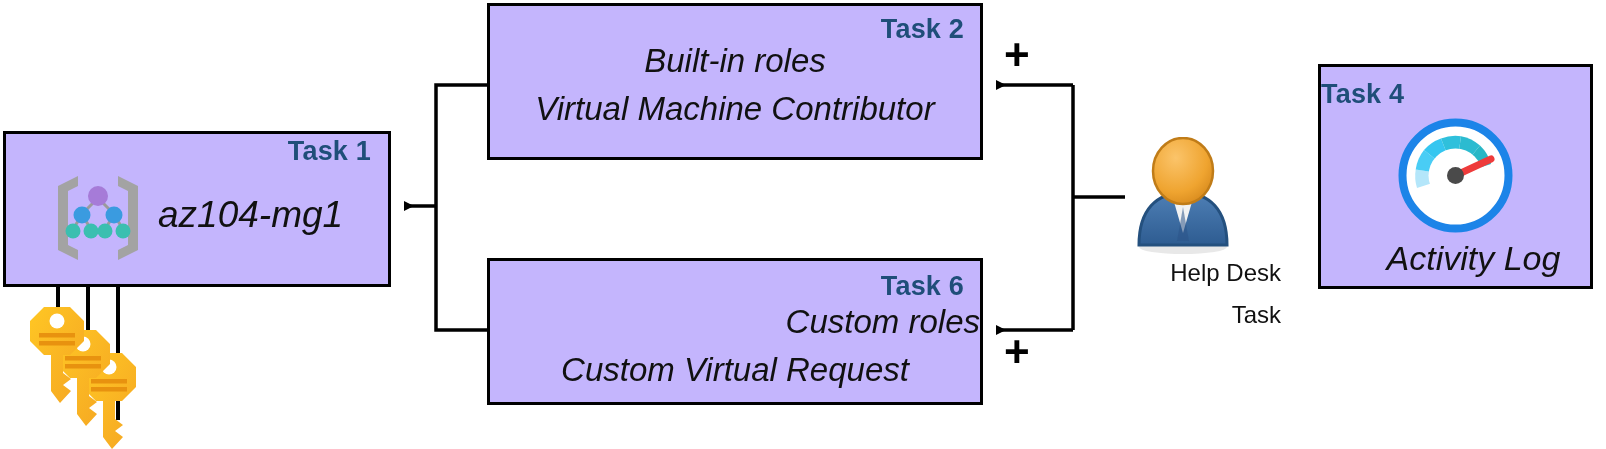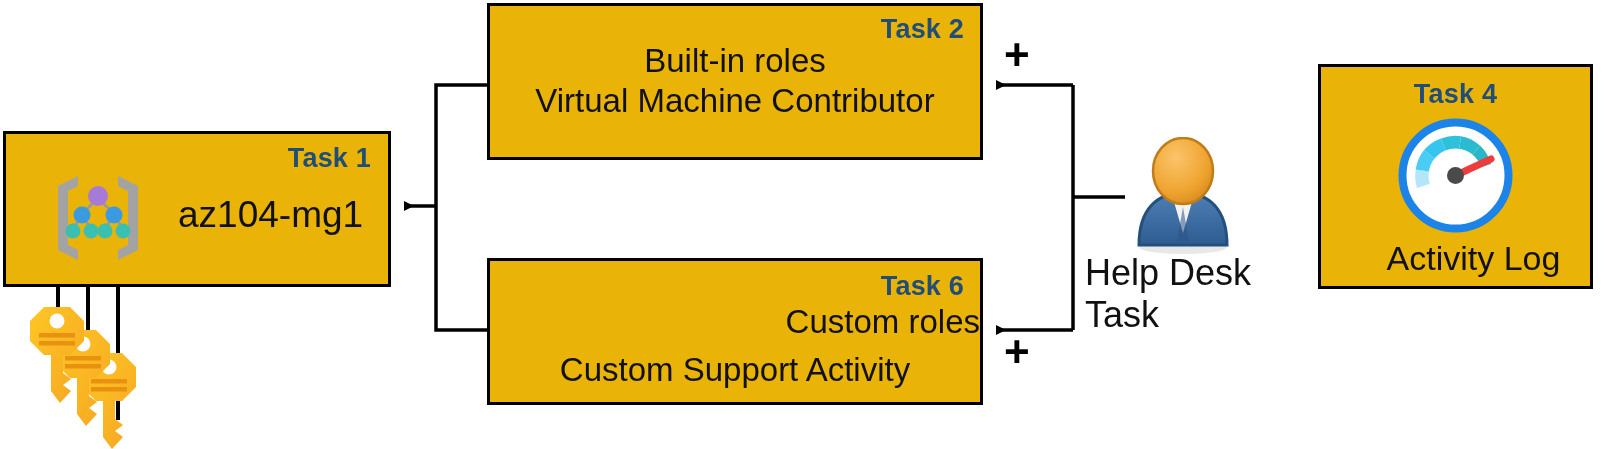--- a/index.html
+++ b/index.html
@@ -1,58 +1,58 @@
 <!DOCTYPE html>
 <html><head>
 <meta charset="utf-8">
 <style>
   html,body{margin:0;padding:0;background:#ffffff;}
   body{width:1606px;height:449px;position:relative;overflow:hidden;
        font-family:"Liberation Sans",sans-serif;}
   .stage{position:absolute;left:0;top:0;width:1606px;height:449px;}
 
   
-  .box{position:absolute;background:#eab308;border:3px solid #000000;box-sizing:border-box;}
+  .box{position:absolute;background:#c4b5fd;border:3px solid #000000;box-sizing:border-box;}
   .task-tag{position:absolute;color:#1F4E79;font-weight:bold;font-size:27px;
             letter-spacing:.2px;white-space:nowrap;}
   .box-line{position:absolute;color:#111;font-size:33px;white-space:nowrap;
-            text-align:center;font-weight:400;}
+            text-align:center;font-weight:400;font-style:italic;}
 
   
   #task1-box{left:3px;top:131px;width:388px;height:156px;}
-  #task1-tag{right:17px;top:9px;margin-left:6px;}
-  #task1-title{left:172px;top:60px;font-size:37px;text-align:center;}
+  #task1-tag{right:17px;top:2px;margin-left:6px;}
+  #task1-title{left:152px;top:60px;font-size:37px;text-align:center;}
 
   
   #task2-box{left:487px;top:3px;width:496px;height:157px;}
   #task2-tag{right:16px;top:8px;}
   #task2-l1{left:0;right:0;top:36px;}
-  #task2-l2{left:0;right:0;top:76px;}
+  #task2-l2{left:0;right:0;top:84px;}
 
   
   #task3-box{left:487px;top:258px;width:496px;height:147px;}
   #task3-tag{right:16px;top:10px;}
   #task3-l1{left:0;right:0;top:42px;text-align:right;}
   #task3-l2{left:0;right:0;top:90px;}
 
   
   #task4-box{left:1318px;top:64px;width:275px;height:225px;}
-  #task4-tag{left:0;right:0;top:12px;text-align:center;}
+  #task4-tag{left:0;right:0;top:12px;}
   #task4-label{left:0;right:0;bottom:8px;font-size:34px;padding-left:36px;}
 
   
   #mg-icon{position:absolute;left:48px;top:168px;width:100px;height:100px;}
 
   
   #keys-icon{position:absolute;left:30px;top:305px;width:125px;height:144px;}
 
   
   #person-icon{position:absolute;left:1125px;top:137px;width:116px;height:120px;}
-  #person-label{position:absolute;left:1085px;top:252px;width:196px;text-align:left;
-                color:#111;font-size:36px;line-height:42px;}
+  #person-label{position:absolute;left:1085px;top:252px;width:196px;text-align:right;
+                color:#111;font-size:24px;line-height:42px;}
 
   
   #gauge-icon{position:absolute;left:1398px;top:118px;width:115px;height:115px;}
 
   
   #wires{position:absolute;left:0;top:0;width:1606px;height:449px;}
 
   .plus{position:absolute;font-size:44px;font-weight:bold;color:#000;line-height:1;
         font-family:"Liberation Sans",sans-serif;}
   #plus-top{left:1004px;top:33px;}
@@ -154,21 +154,21 @@
 
   <div class="box" id="task2-box">
     <span class="task-tag" id="task2-tag">Task 2</span>
     <span class="box-line" id="task2-l1">Built-in roles</span>
     <span class="box-line" id="task2-l2">Virtual Machine Contributor</span>
   </div>
 
   <div class="box" id="task3-box">
     <span class="task-tag" id="task3-tag">Task 6</span>
     <span class="box-line" id="task3-l1">Custom roles</span>
-    <span class="box-line" id="task3-l2">Custom Support Activity</span>
+    <span class="box-line" id="task3-l2">Custom Virtual Request</span>
   </div>
 
   <span class="plus" id="plus-top">+</span>
   <span class="plus" id="plus-bot">+</span>
 
   <svg id="person-icon" viewBox="0 0 116 120" xmlns="http://www.w3.org/2000/svg">
     <defs>
       <radialGradient id="hg" cx="0.38" cy="0.3" r="0.8">
         <stop offset="0" stop-color="#FBC46A"></stop>
         <stop offset="0.65" stop-color="#EFA430"></stop>

